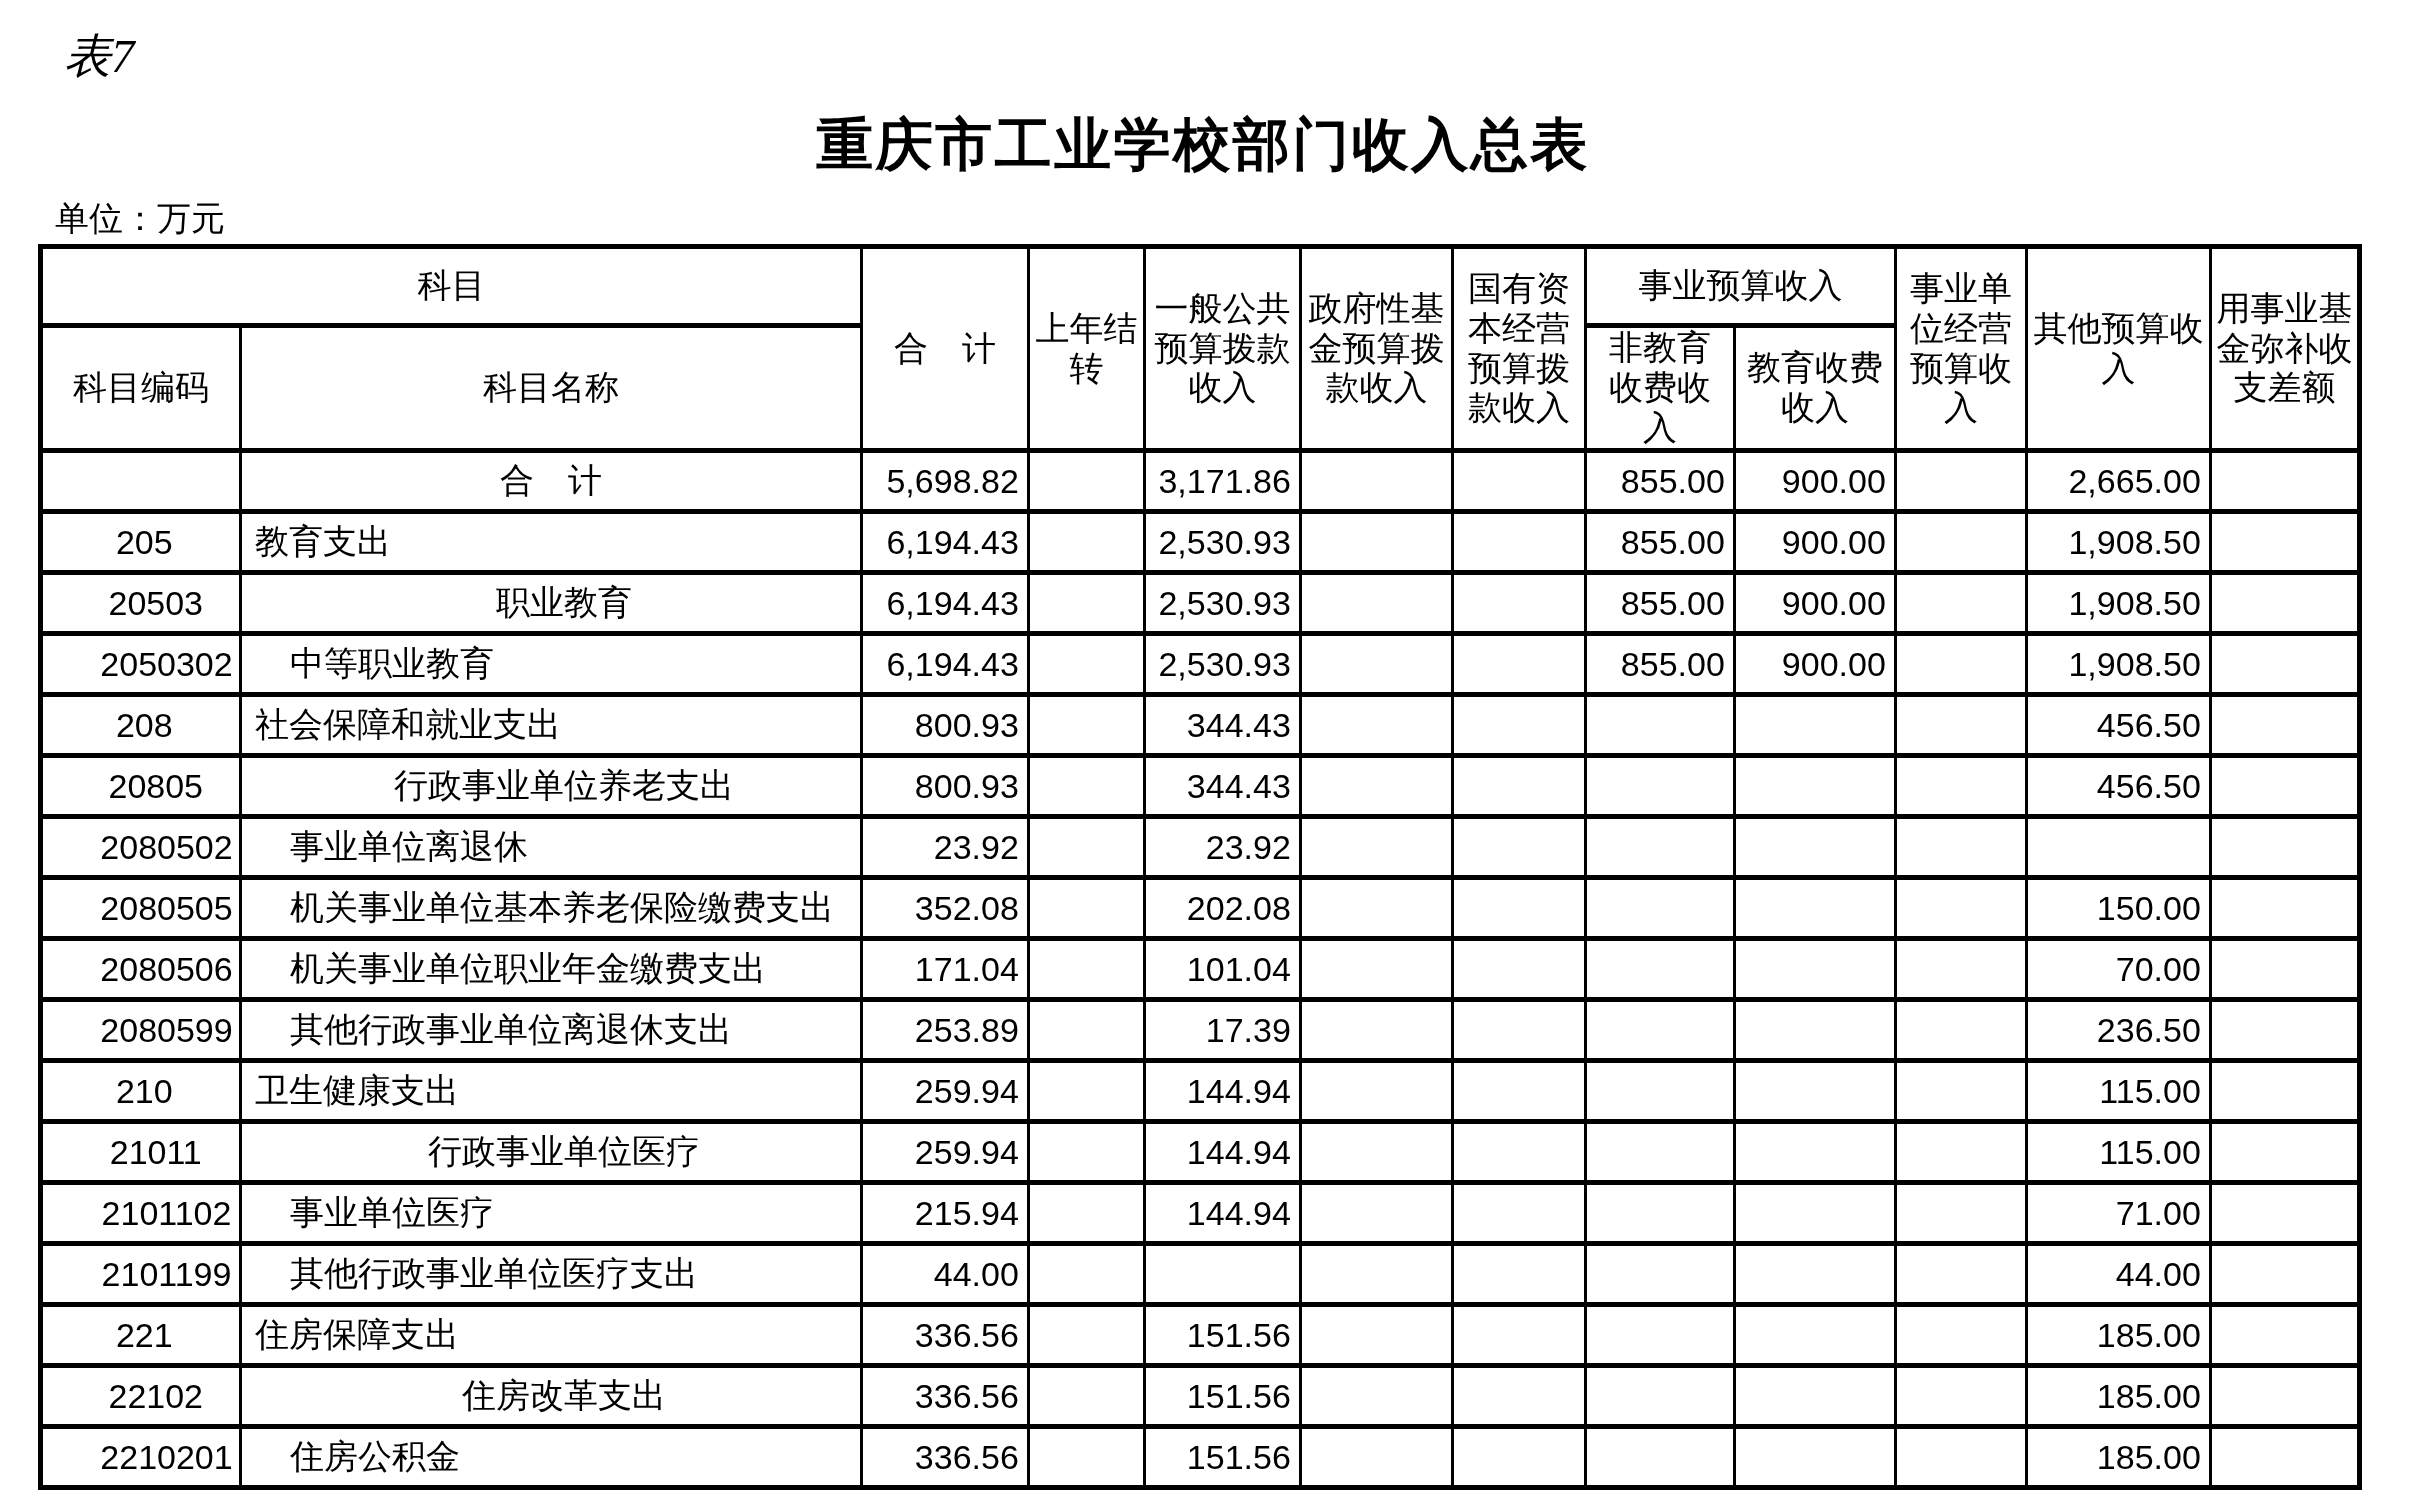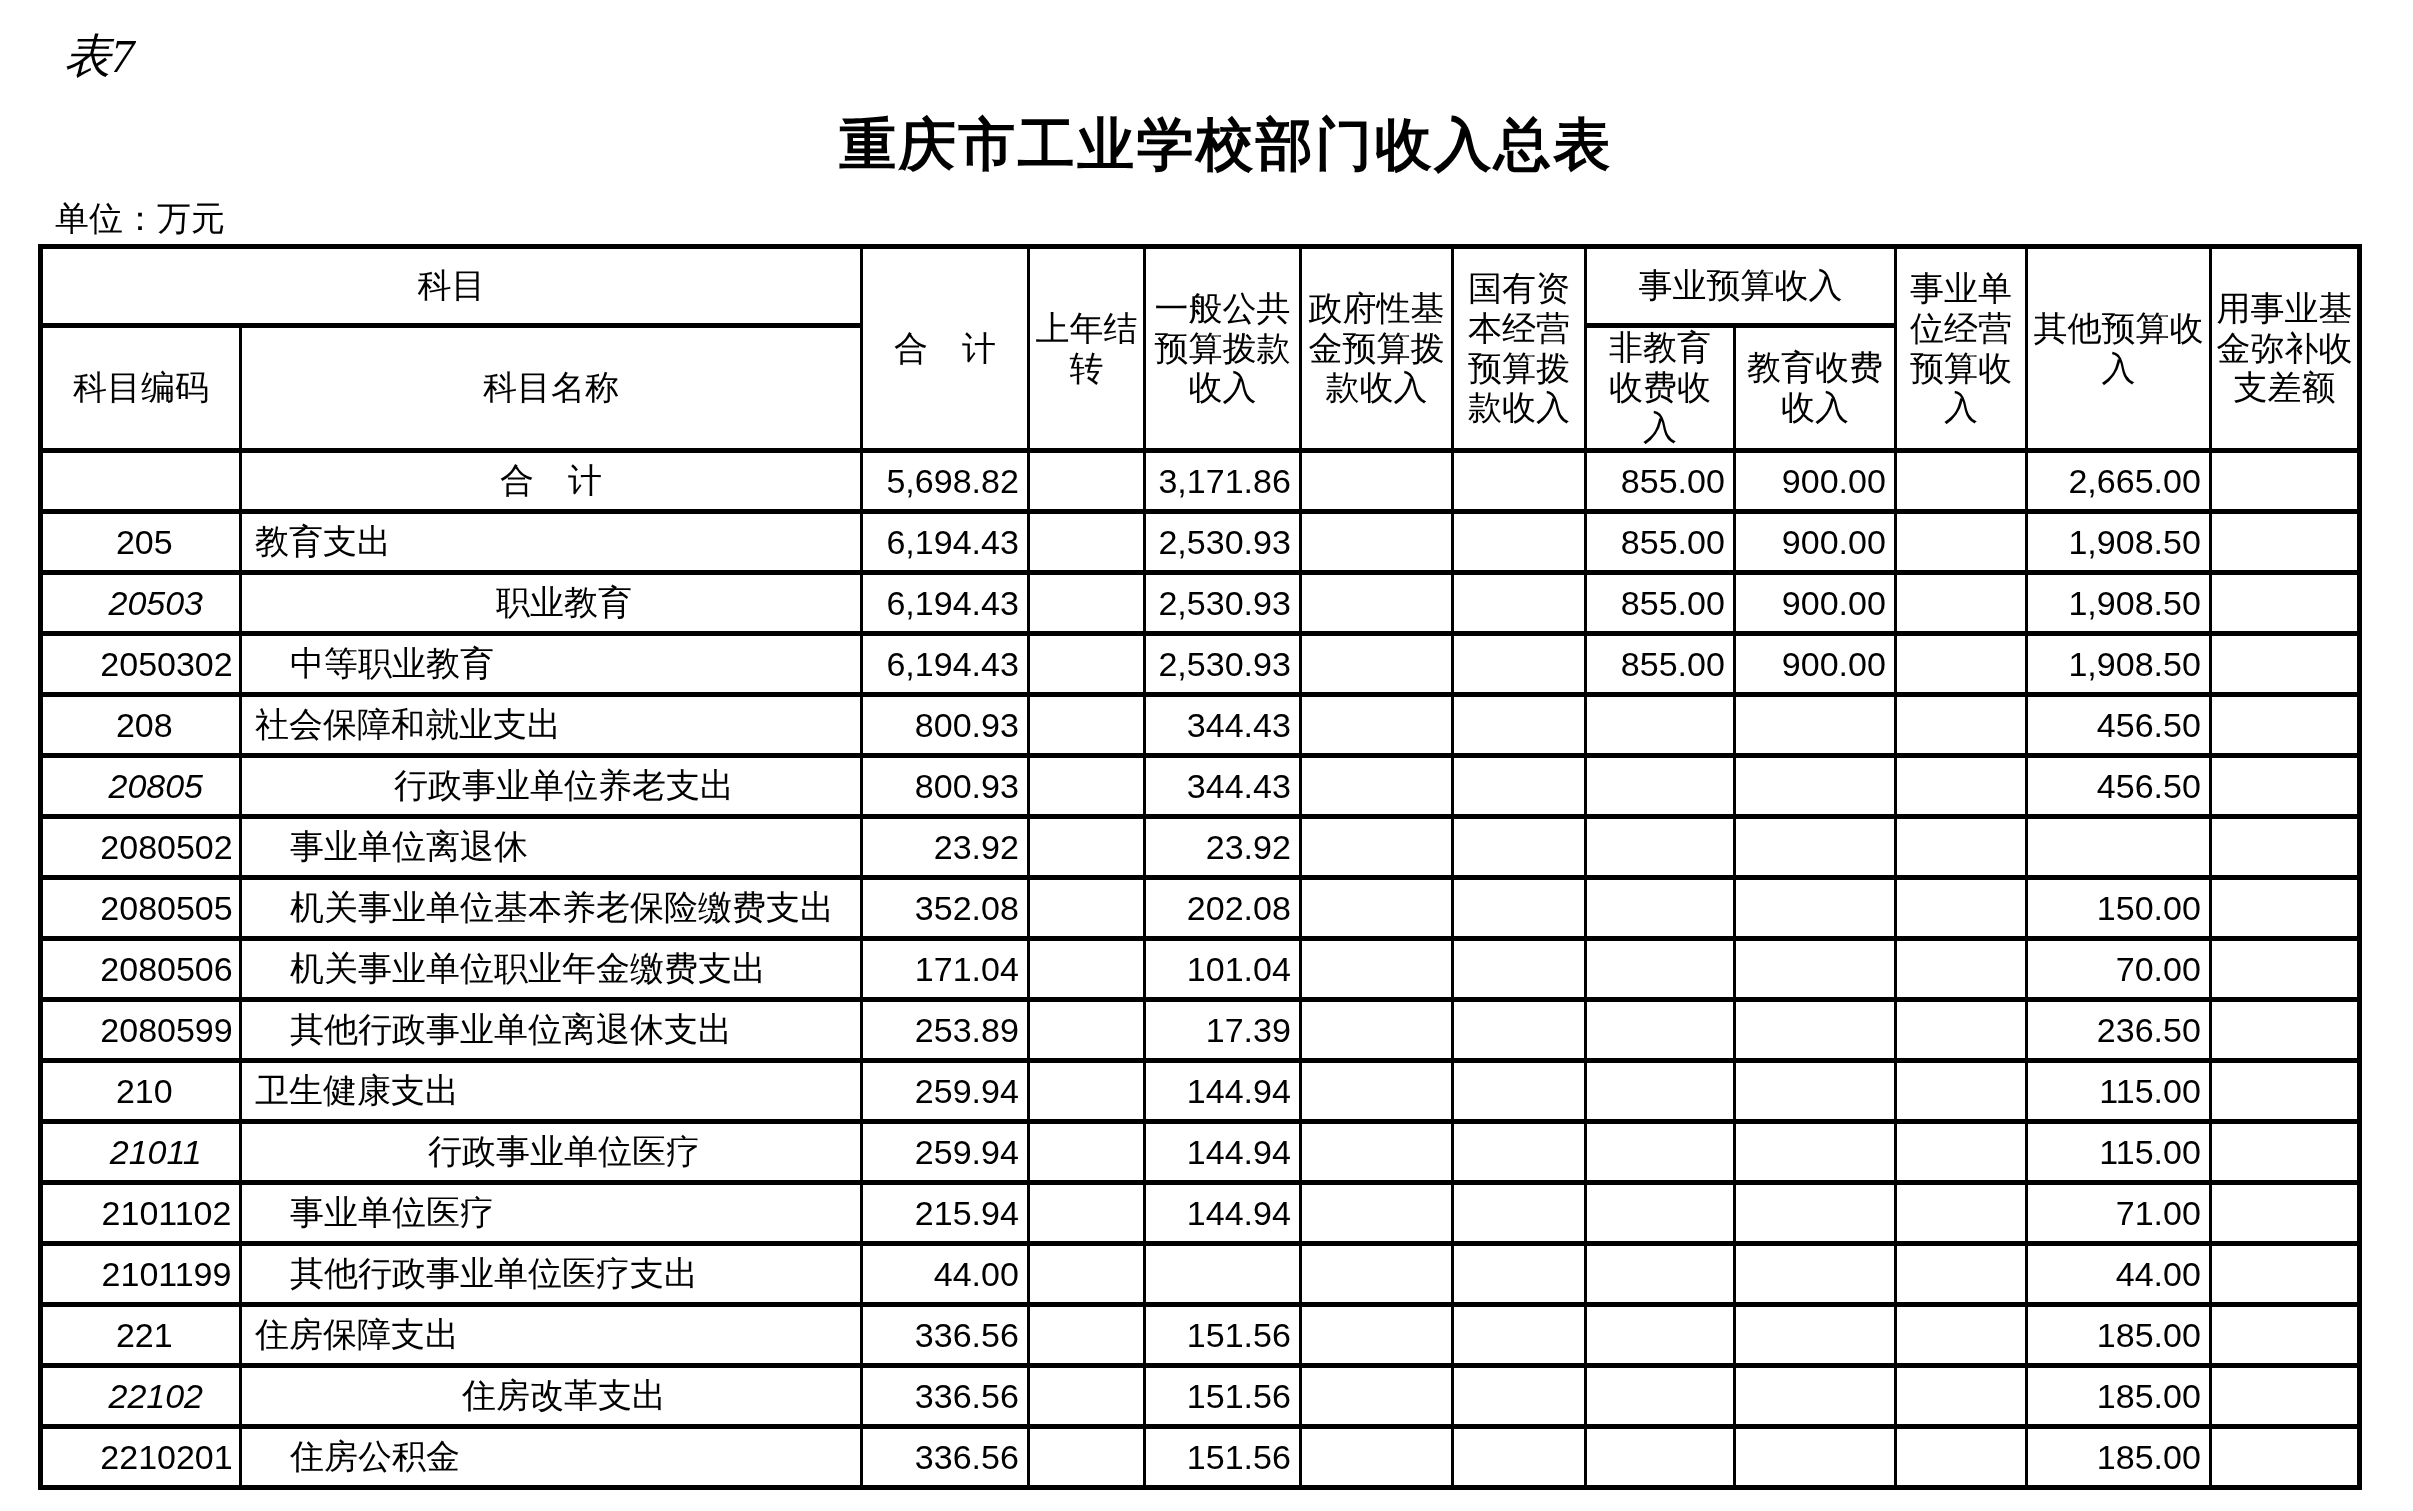--- a/index.html
+++ b/index.html
@@ -7,21 +7,21 @@
     width:2413px;height:1512px;position:relative;overflow:hidden;
     font-family:"Liberation Sans",sans-serif;color:#000;
     -webkit-font-smoothing:antialiased;
   }
   .table-tag{
     position:absolute;left:64px;top:31px;
     font-family:"Liberation Serif",serif;font-style:italic;
     font-size:47px;line-height:1.1;
   }
   .doc-title{
-    position:absolute;left:67px;top:113px;width:2318px;
+    position:absolute;left:44px;top:113px;width:2318px;
     text-align:center;font-size:57px;font-weight:bold;letter-spacing:2.5px;
     line-height:1.1;
   }
   .unit-label{
     position:absolute;left:55px;top:200px;width:2313px;
     text-align:left;font-size:34px;line-height:1.1;
   }
   .budget-table{
     position:absolute;left:38px;top:244px;
     border-collapse:collapse;table-layout:fixed;width:2318px;
@@ -36,21 +36,21 @@
   .budget-table th{
     text-align:center;white-space:pre-line;line-height:1.17;
   }
   tr.hrow1{height:79px;}
   tr.hrow2{height:125px;}
   tr.drow{height:61px;}
   td.num{text-align:right;padding-right:8.2px;}
   td.code{text-align:center;}
   td.name{text-align:left;}
   td.code.lvl0{padding-left:6.6px;}
-  td.code.lvl1{padding-left:29.5px;font-style:italic;}
+  td.code.lvl1{padding-left:29.5px;}
   td.code.lvl2{padding-left:51px;}
   td.name.lvl0{padding-left:13px;}
   td.name.lvl1{padding-left:26px;text-align:center;}
   td.name.lvl2{padding-left:48px;}
   td.name.center{text-align:center;padding-left:0;}
 </style>
 </head>
 <body>
 
 <div class="table-tag">表7</div>

